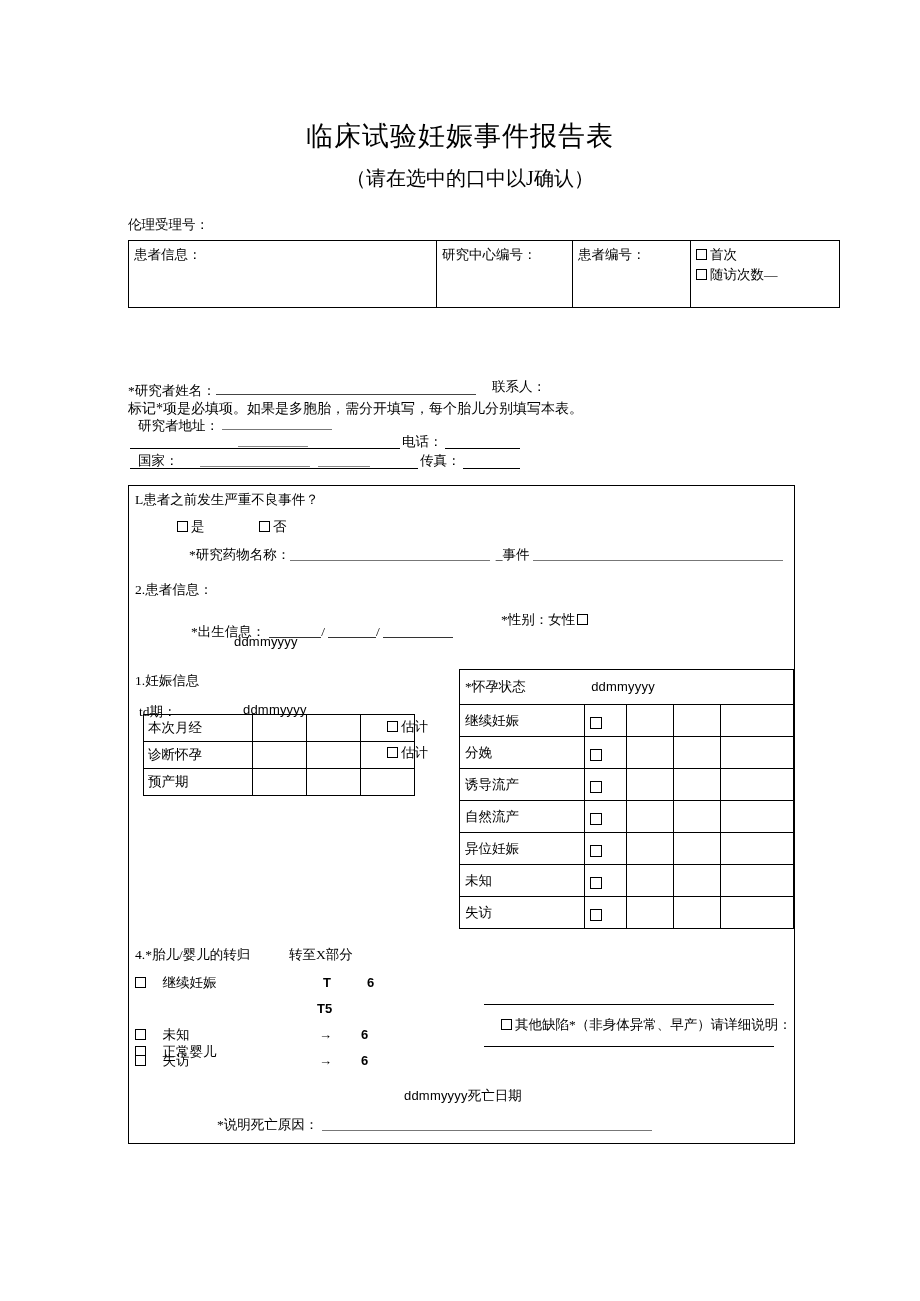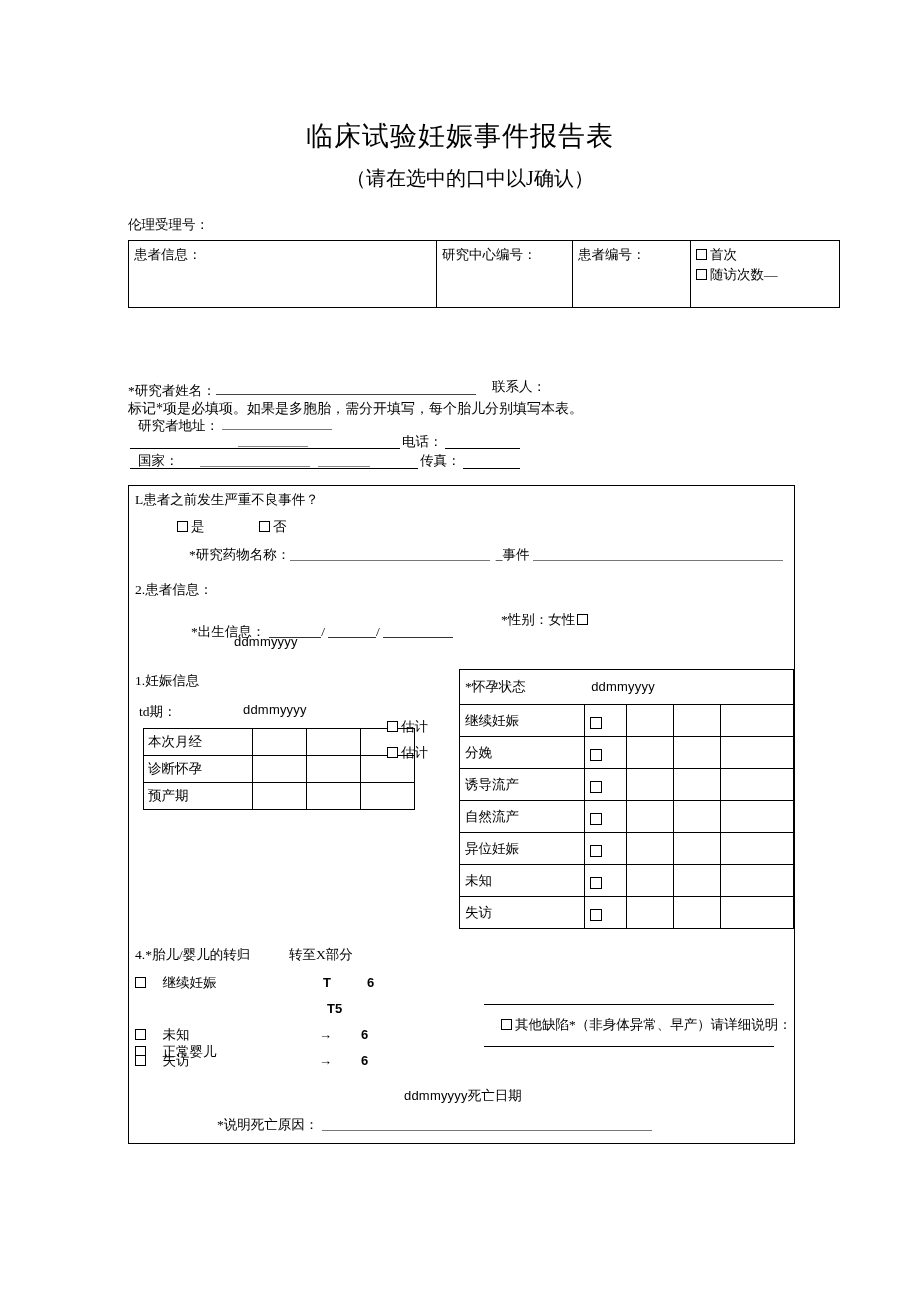--- a/index.html
+++ b/index.html
@@ -66,21 +66,21 @@
   .chk-sq{
     display:inline-block;width:12px;height:12px;border:1.3px solid #000;
     box-sizing:border-box;background:#fff;
   }
   .ul{display:inline-block;border-bottom:1px solid #777;height:14px;vertical-align:-2px;}
   .ul-dark{display:inline-block;border-bottom:1px solid #333;height:14px;vertical-align:-2px;}
   .mono{font-family:"Liberation Sans","DejaVu Sans",sans-serif;font-size:13px;letter-spacing:.2px;}
 
   
   .date-table{
-    position:absolute;left:14px;top:228px;border-collapse:collapse;table-layout:fixed;margin-top:14px;
+    position:absolute;left:14px;top:228px;border-collapse:collapse;table-layout:fixed;
   }
   .date-table td{border:1px solid #000;height:26px;font-size:13.5px;padding:0 4px;}
   .date-table td.lbl{width:100px;}
   .date-table td.cell{width:45px;}
 
   
   .preg-table{
     position:absolute;left:330px;top:183px;border-collapse:collapse;table-layout:fixed;
   }
   .preg-table td{border:1px solid #000;font-size:13.5px;padding:2px 5px;height:26px;}
@@ -280,21 +280,21 @@
       <span class="chk"></span>
       <span style="margin-left:10px;">继续妊娠</span>
     </div>
     <div class="s4-mid" style="left:194px;top:489px;">T</div>
     <div class="s4-mid" style="left:238px;top:489px;">6</div>
 
     <div class="s4-row" style="left:6px;top:514px;margin-top:43px;">
       <span class="chk"></span>
       <span style="margin-left:10px;">正常婴儿</span>
     </div>
-    <div class="s4-mid" style="left:198px;top:515px;">T5</div>
+    <div class="s4-mid" style="left:188px;top:515px;">T5</div>
 
     <div class="s4-row" style="left:6px;top:540px;">
       <span class="chk"></span>
       <span style="margin-left:10px;">未知</span>
     </div>
     <div class="s4-mid" style="left:190px;top:541px;">→</div>
     <div class="s4-mid" style="left:232px;top:541px;">6</div>
 
     <div class="s4-row" style="left:6px;top:566px;">
       <span class="chk"></span>

